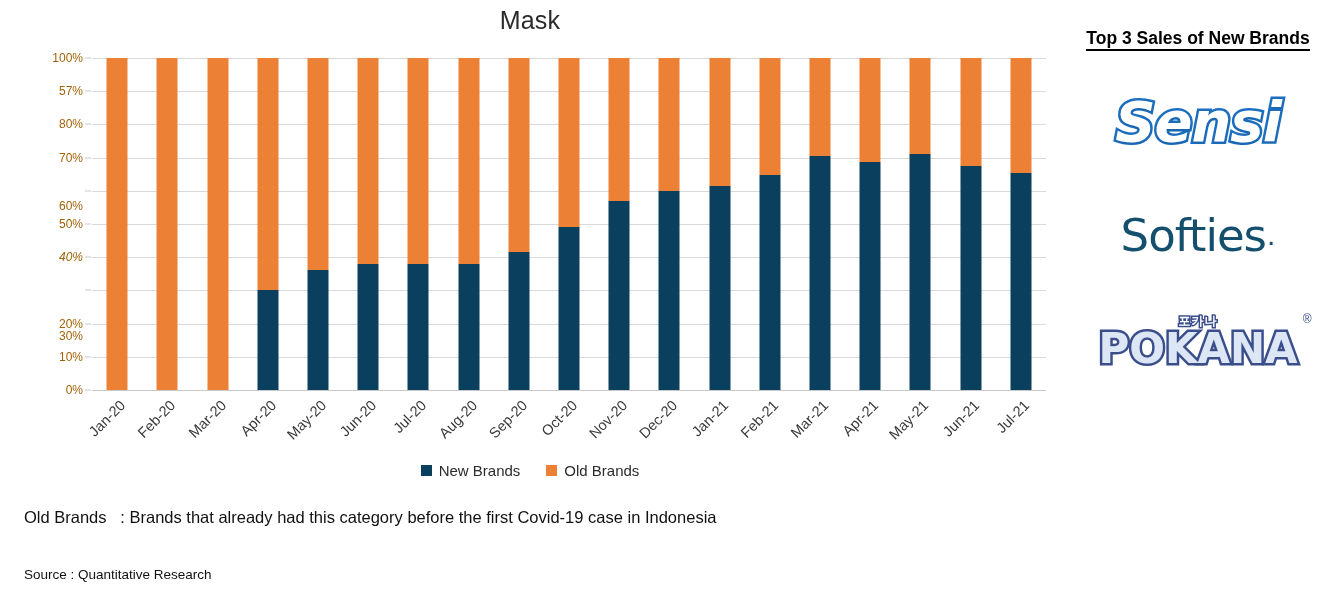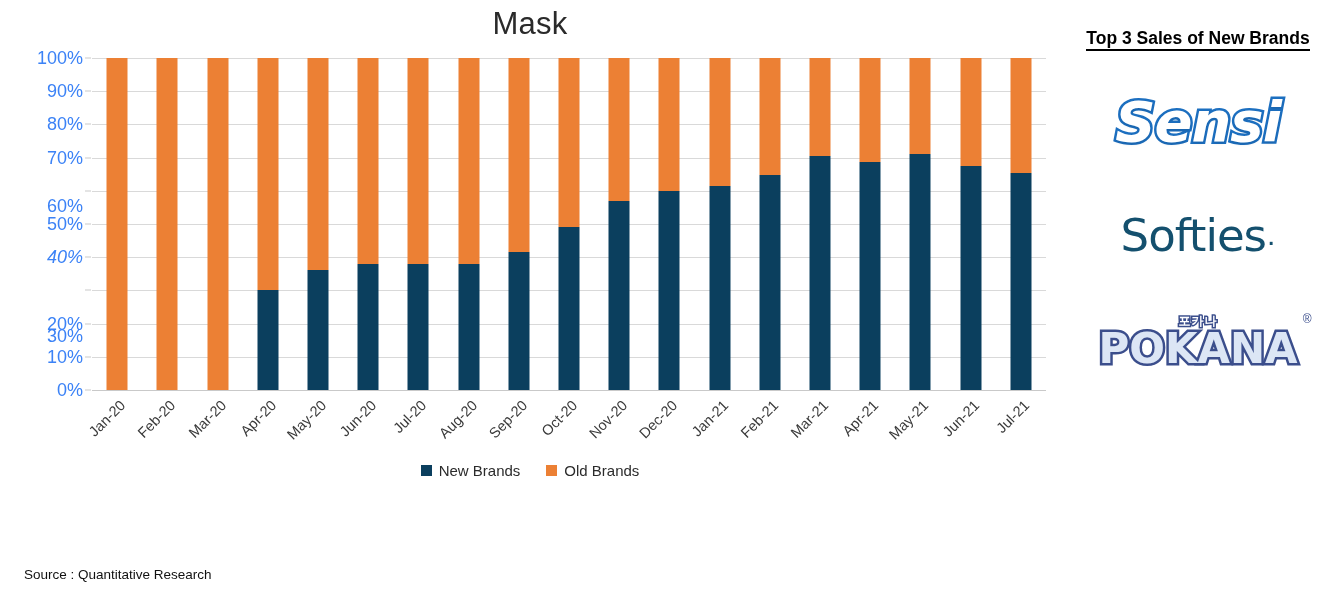--- a/index.html
+++ b/index.html
@@ -21,21 +21,21 @@
     position: absolute;
     left: 0; top: 0;
     width: 1060px;
     height: 500px;
   }
   #chart-title {
     position: absolute;
     left: 0; top: 6px;
     width: 1060px;
     text-align: center;
-    font-size: 31px;
+    font-size: 25px;
     font-weight: 400;
     color: #2a2a2a;
     letter-spacing: .2px;
   }
 
   
   #plot {
     position: absolute;
     left: 92px;
     top: 58px;
@@ -54,22 +54,22 @@
     left: 0;
     width: 100%;
     height: 1px;
     background: #c9c9c9;
   }
   .ytick {
     position: absolute;
     right: 100%;
     margin-right: 9px;
     transform: translateY(-50%);
-    font-size: 18px;
-    color: #3b82f6;
+    font-size: 12px;
+    color: #a16207;
     white-space: nowrap;
   }
   .ytick-dash {
     position: absolute;
     right: 100%;
     margin-right: 1px;
     width: 6px;
     height: 1px;
     background: #c9c9c9;
     transform: translateY(-50%);
@@ -273,21 +273,21 @@
         <div class="ytick" style="top: 199.2px; font-style: italic;">40%</div>
         <div class="ytick-dash" style="top: 166px;"></div>
         <div class="ytick" style="top: 166px;">50%</div>
         <div class="ytick-dash" style="top: 132.8px;"></div>
         <div class="ytick" style="top: 148px;">60%</div>
         <div class="ytick-dash" style="top: 99.6px;"></div>
         <div class="ytick" style="top: 99.6px;">70%</div>
         <div class="ytick-dash" style="top: 66.4px;"></div>
         <div class="ytick" style="top: 66.4px;">80%</div>
         <div class="ytick-dash" style="top: 33.2px;"></div>
-        <div class="ytick" style="top: 33.2px;">90%</div>
+        <div class="ytick" style="top: 33.2px;">57%</div>
         <div class="ytick-dash" style="top: 0px;"></div>
         <div class="ytick" style="top: 0px;">100%</div>
       </div>
     <div id="bars">
         <div class="bar-slot" style="left: 0px; width: 50.2105px;">
           <div class="seg" title="Jan-20 · Old Brands · 100%" style="bottom: 0px; height: 332px; background: rgb(236, 128, 52);"></div>
         </div>
         <div class="bar-slot" style="left: 50.2105px; width: 50.2105px;">
           <div class="seg" title="Feb-20 · Old Brands · 100%" style="bottom: 0px; height: 332px; background: rgb(236, 128, 52);"></div>
         </div>
@@ -426,20 +426,21 @@
         <span>New Brands</span>
       </div>
       <div class="legend-item">
         <span class="legend-swatch" style="background: rgb(236, 128, 52);"></span>
         <span>Old Brands</span>
       </div>
     </div>
 </div>
 
 <div id="notes">
+  <div class="note-line">Old Brands   : Brands that already had this category before the first Covid-19 case in Indonesia</div>
 </div>
 <div id="source">Source : Quantitative Research</div>
 
 <div id="right-panel">
   <div id="right-title">
     <span>Top 3 Sales of New Brands</span>
   </div>
 
   <div class="logo-box" id="logo-sensi">
     <span class="sensi-text">Sensi</span>

